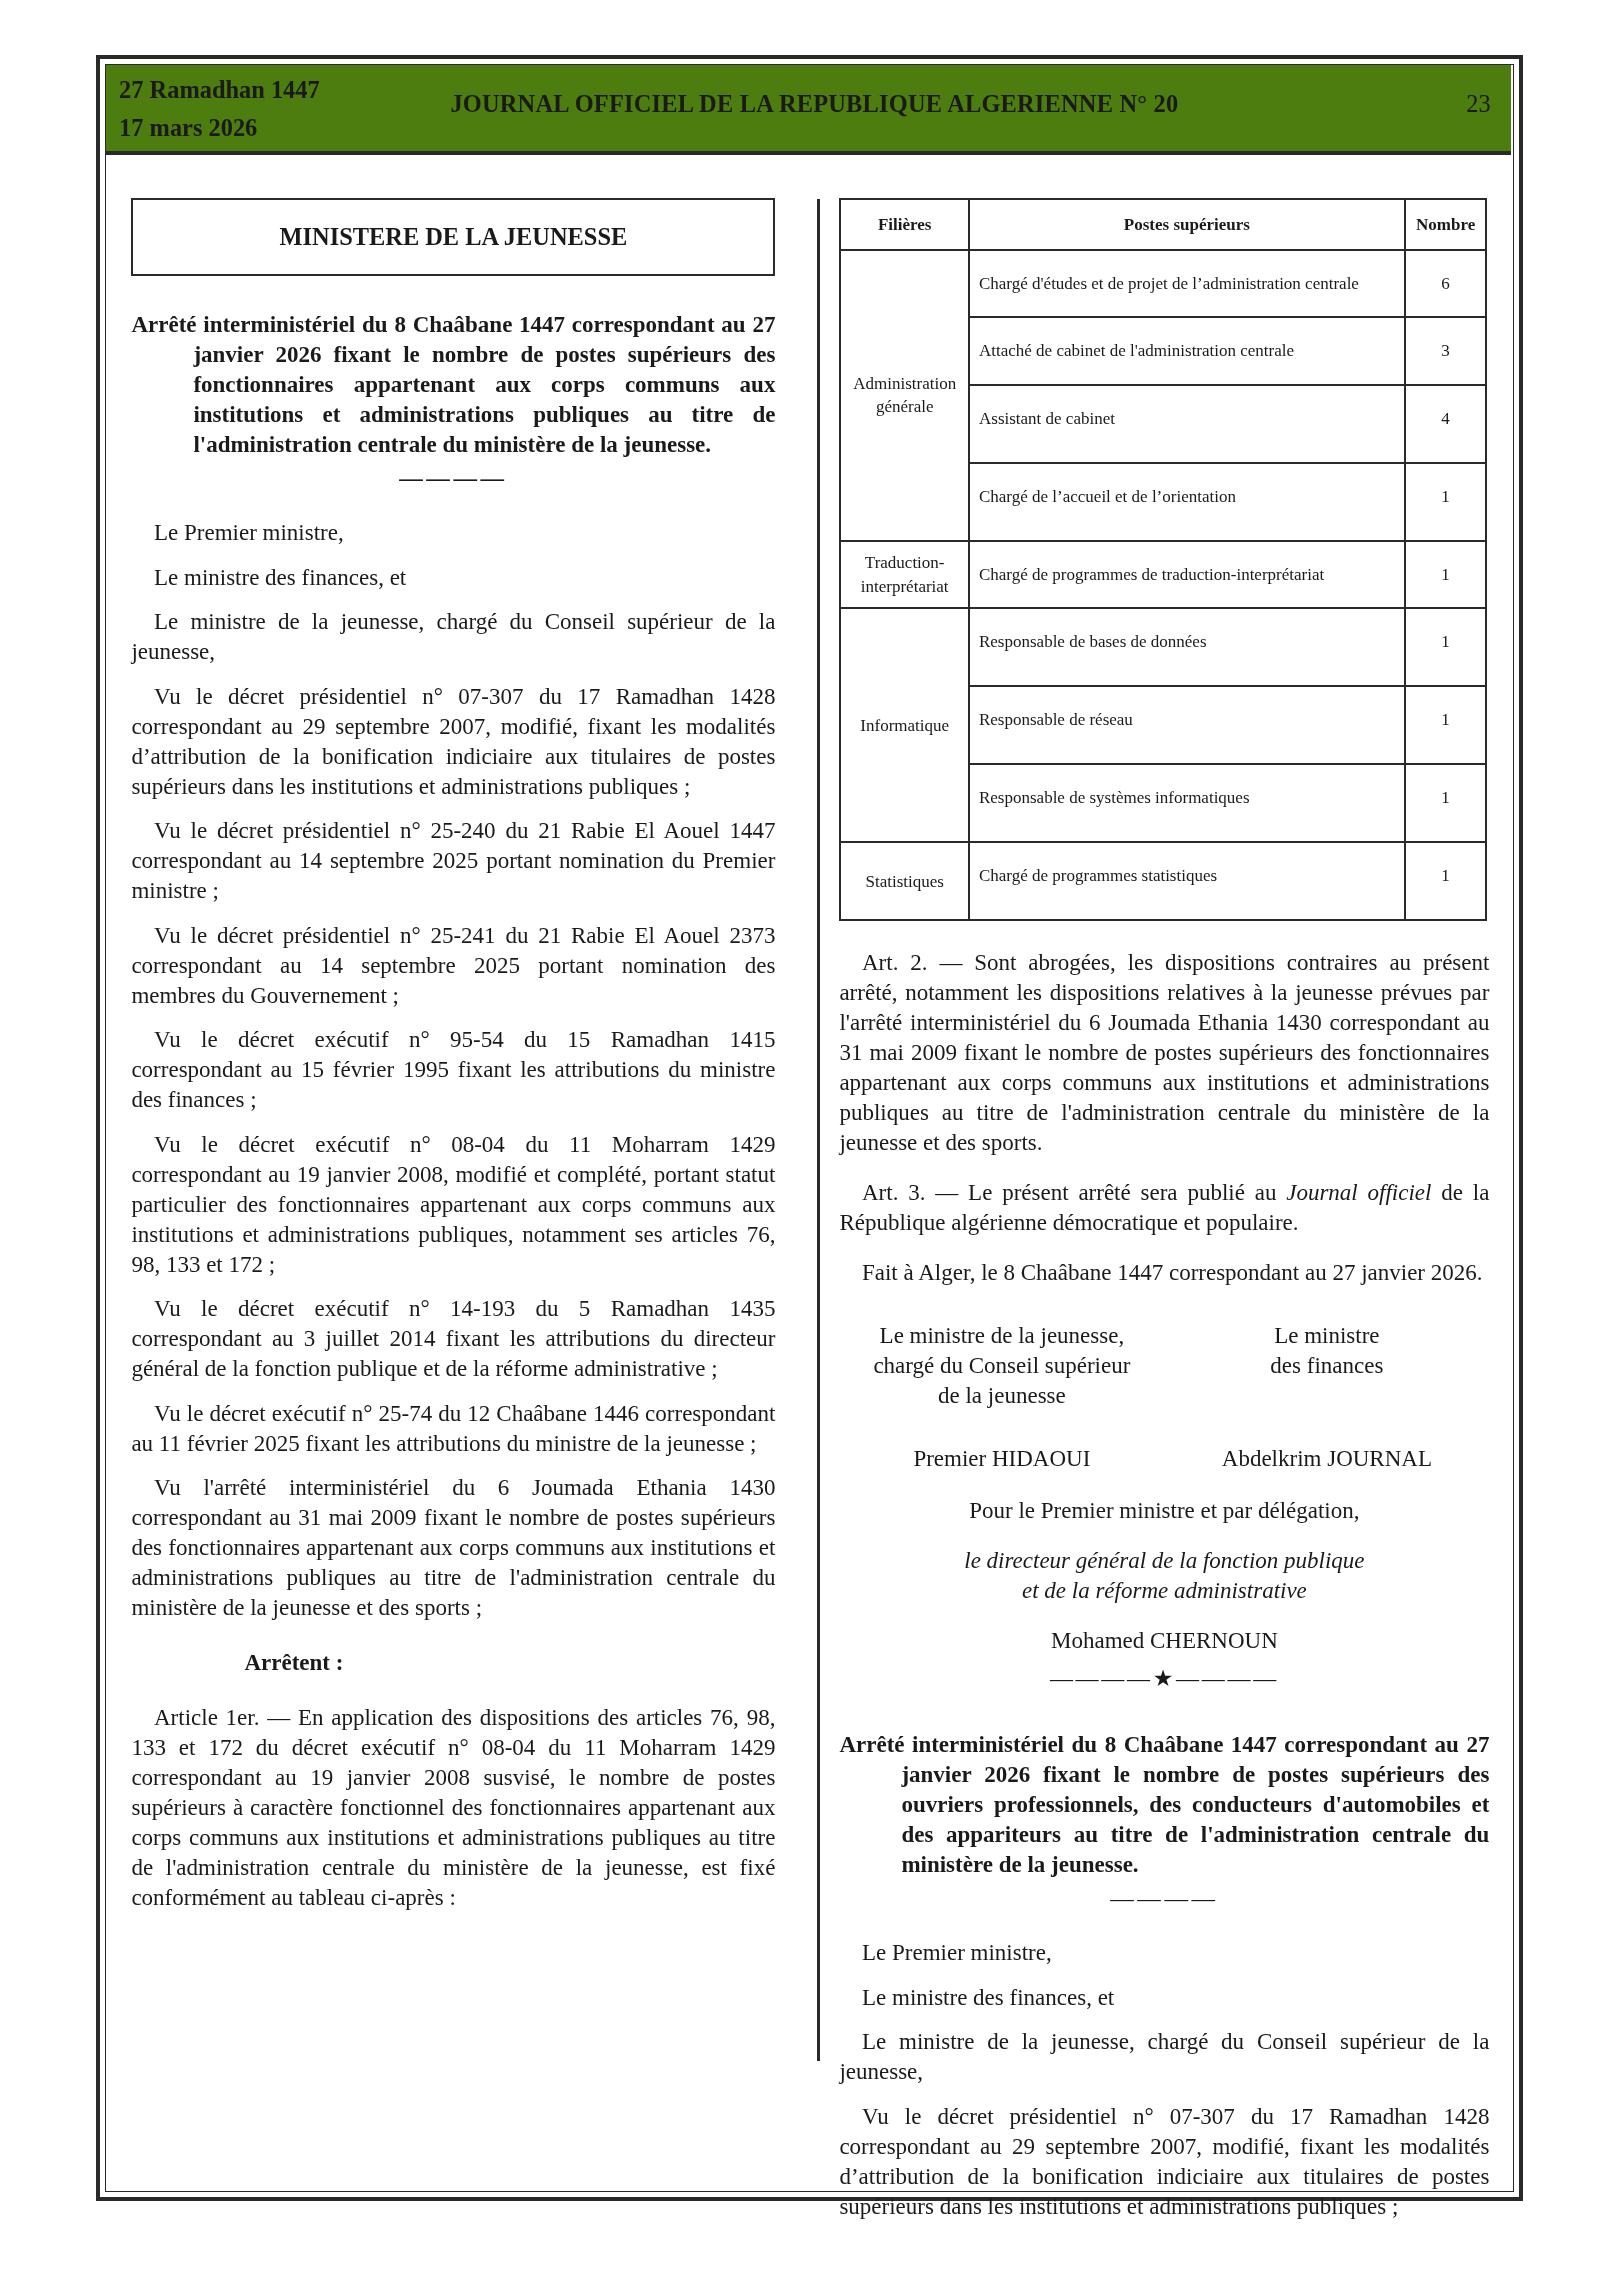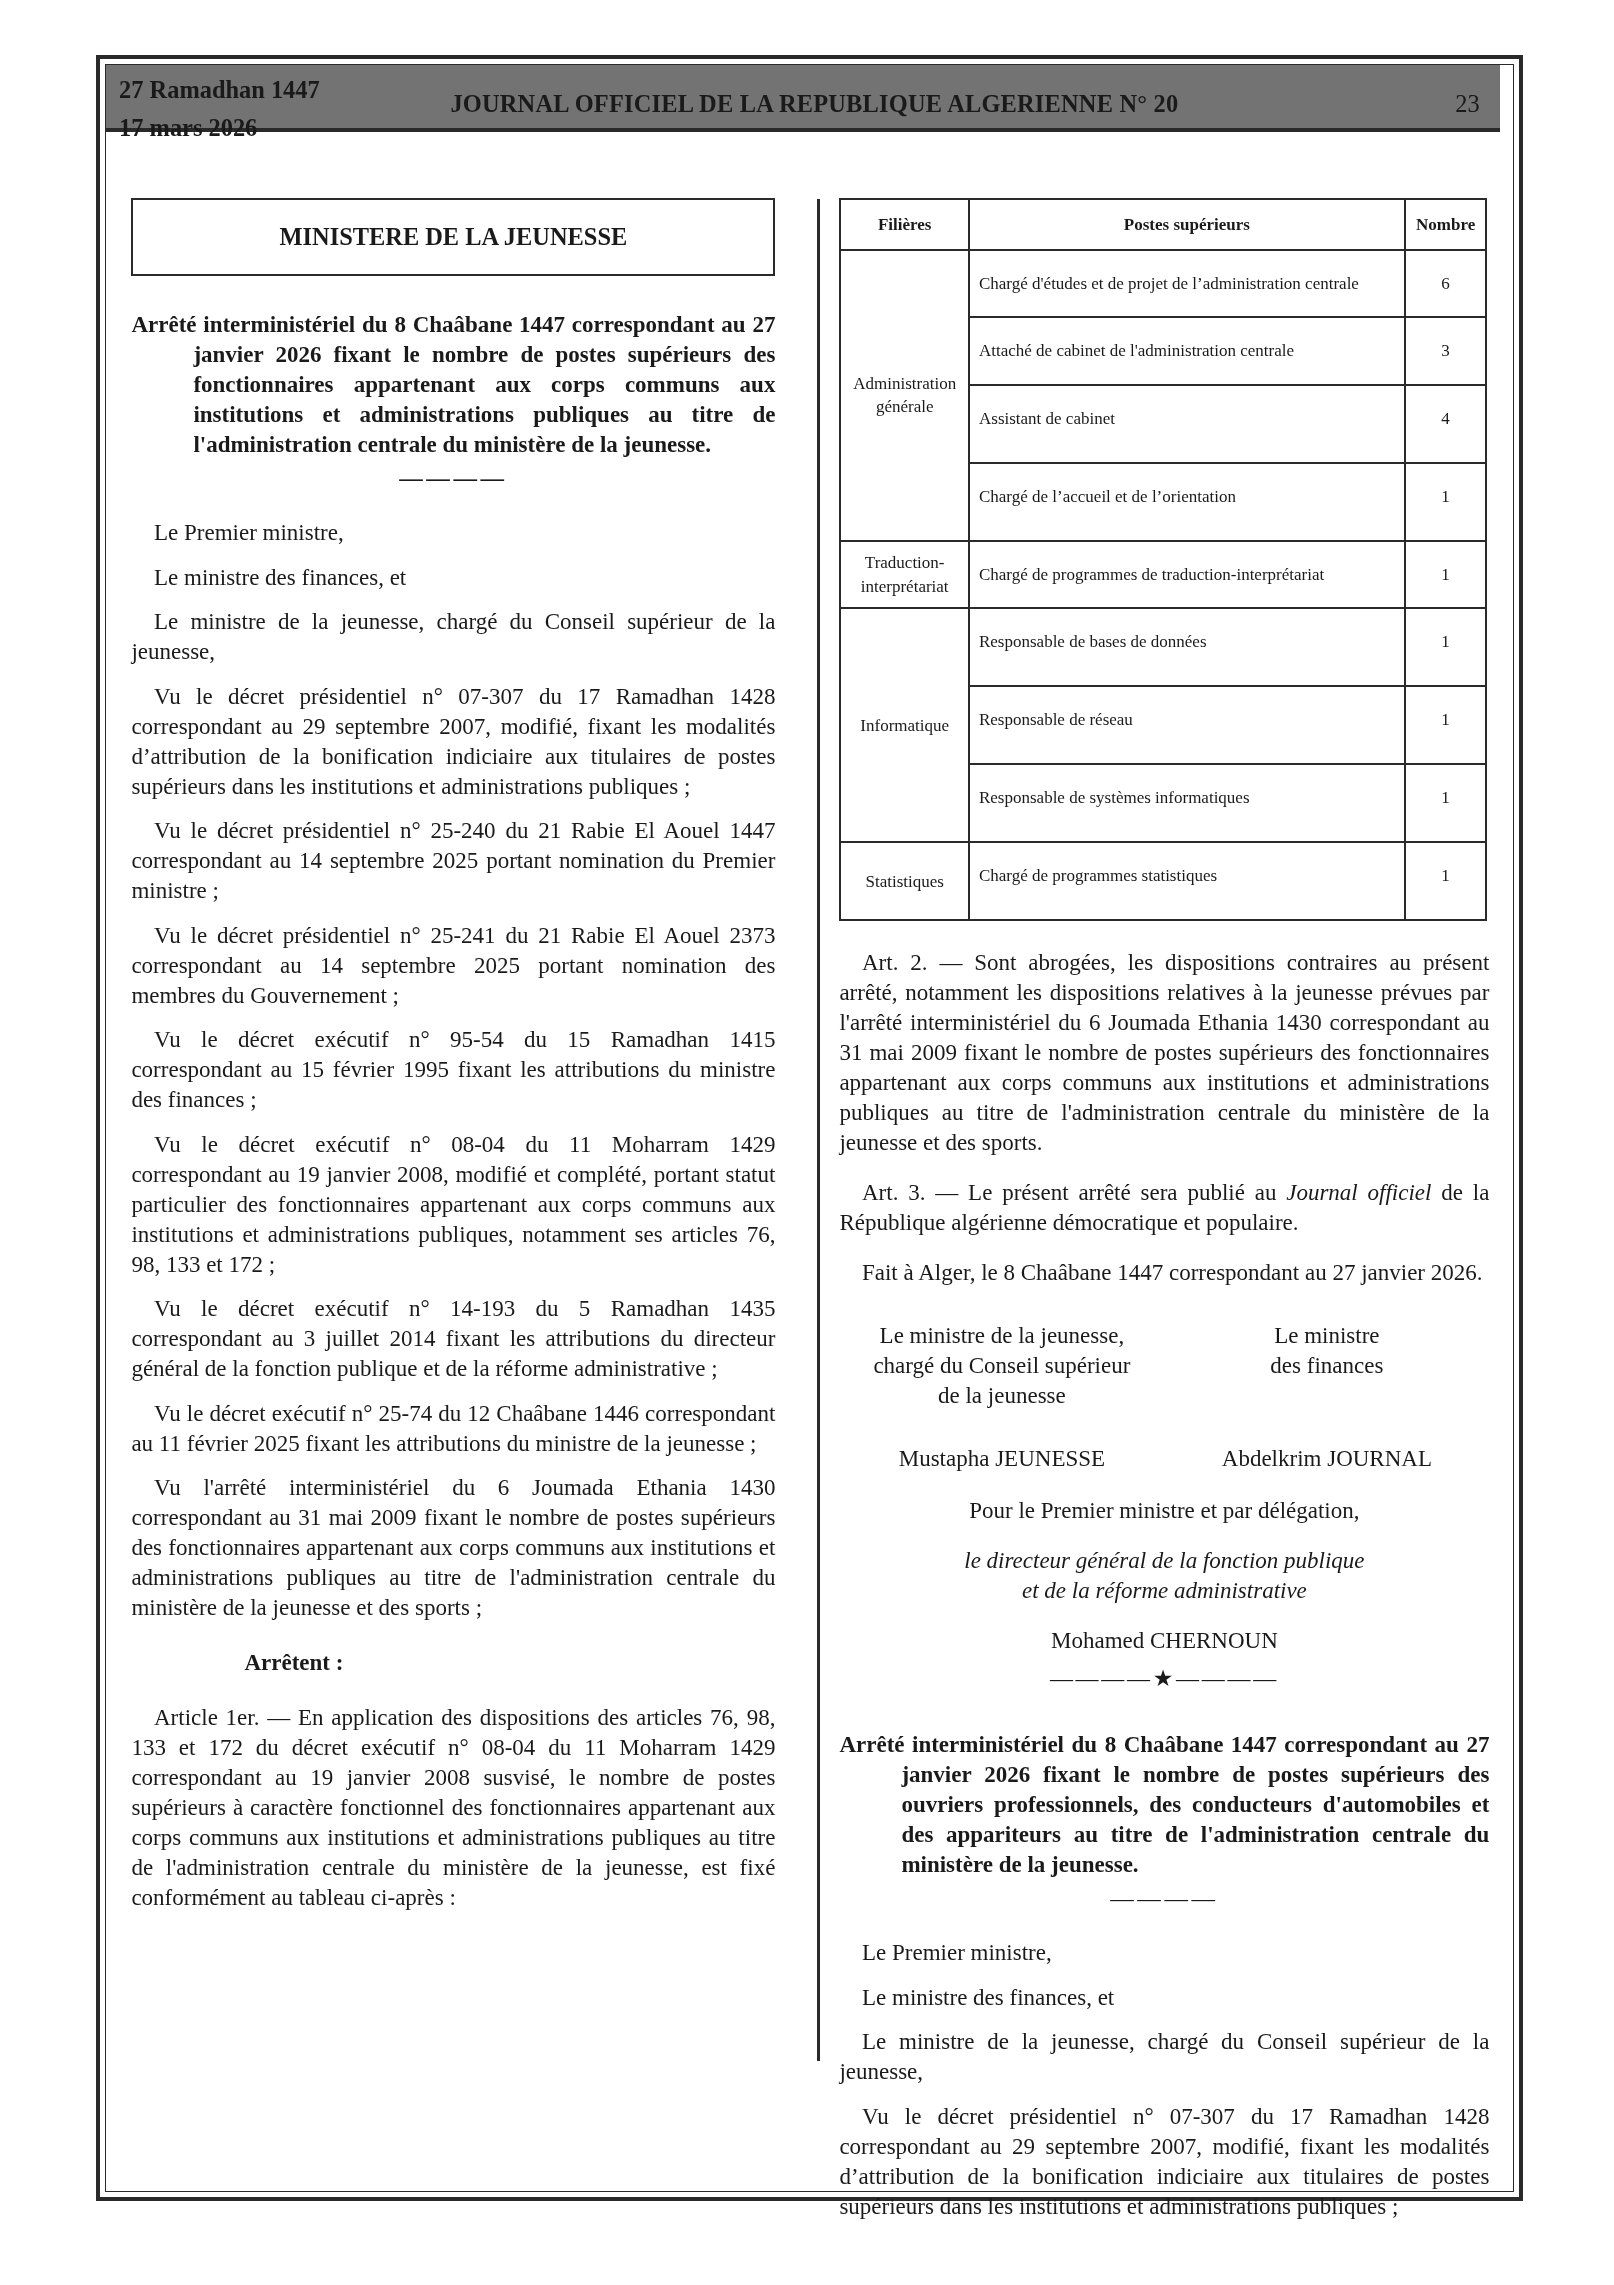--- a/index.html
+++ b/index.html
@@ -9,22 +9,22 @@
     }
     .frame-outer {
       position: absolute; left: 96px; top: 55px; width: 1427px; height: 2146px;
       border: 4.5px solid #2a2a2a; box-sizing: border-box;
     }
     .frame-inner {
       position: absolute; left: 5.4px; top: 5.4px; right: 5.4px; bottom: 5.4px;
       border: 1.8px solid #2a2a2a;
     }
     .header {
-      position: absolute; left: 0; top: 0; right: 13px; height: 67px;
-      background: #737373; border-bottom: 4.5px solid #2a2a2a; box-sizing: border-box;
+      position: absolute; left: 0; top: 0; right: 2px; height: 90px;
+      background: #4d7c0f; border-bottom: 4.5px solid #2a2a2a; box-sizing: border-box;
     }
     .header .date {
       position: absolute; left: 12.7px; top: 5.4px; font-weight: bold; font-size: 24.4px; line-height: 38px;
     }
     .header .title {
       position: absolute; left: 344px; top: 25px; font-weight: bold; font-size: 24.4px; letter-spacing: 0.2px;
     }
     .header .page-no {
       position: absolute; right: 20px; top: 25px; font-weight: normal; font-size: 24.4px;
     }
@@ -162,21 +162,21 @@
           <div>Le ministre de la jeunesse,</div>
           <div>chargé du Conseil supérieur</div>
           <div>de la jeunesse</div>
         </div>
         <div class="sig">
           <div>Le ministre</div>
           <div>des finances</div>
         </div>
       </div>
       <div class="names-row">
-        <div>Mustapha JEUNESSE</div>
+        <div>Premier HIDAOUI</div>
         <div>Abdelkrim JOURNAL</div>
       </div>
 
       <div class="center" style="margin-bottom:20px">Pour le Premier ministre et par délégation,</div>
       <div class="center italic">
         <div>le directeur général de la fonction publique</div>
         <div>et de la réforme administrative</div>
       </div>
       <div class="center" style="margin-top:20px">Mohamed CHERNOUN</div>
       <div class="star-sep">————★————</div>

